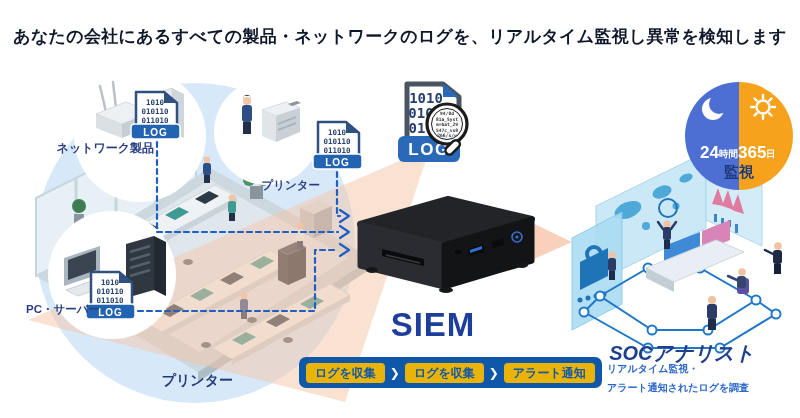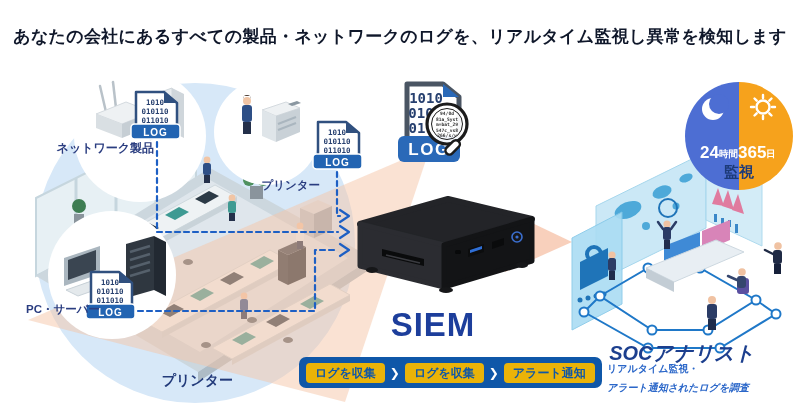--- a/index.html
+++ b/index.html
@@ -16,21 +16,21 @@
   .siem{position:absolute;left:363px;top:306px;width:140px;text-align:center;
         font-size:33px;font-weight:bold;color:#1d3e9b;letter-spacing:1px;}
   .process{position:absolute;left:299px;top:357px;height:31px;display:flex;align-items:center;
            gap:5px;background:#0f57a8;border-radius:7px;padding:0 7px;box-sizing:border-box;}
   .step{background:#eab308;color:#0f57a8;font-weight:bold;font-size:12px;
         padding:4px 9px;border-radius:4px;white-space:nowrap;line-height:1;}
   .chev{color:#ffffff;font-weight:bold;font-size:12px;line-height:1;}
   .soc-title{position:absolute;left:597px;top:340px;width:170px;text-align:center;
              font-size:20px;font-weight:bold;color:#1c3f8e;font-style:italic;}
   .soc-desc{position:absolute;left:607px;font-size:10px;font-weight:bold;color:#2b67c9;white-space:nowrap;}
-  .soc-d1{top:362px;} .soc-d2{top:381px;font-style:italic;}
+  .soc-d1{top:362px;} .soc-d2{top:381px;}
   text{font-family:"Liberation Sans","DejaVu Sans",sans-serif;}
   .bin{font-family:"DejaVu Sans Mono","Liberation Mono",monospace;font-weight:bold;}
 </style>
 </head>
 <body>
 
 <div class="canvas">
 
 <svg width="800" height="418" viewBox="0 0 800 418">
 

